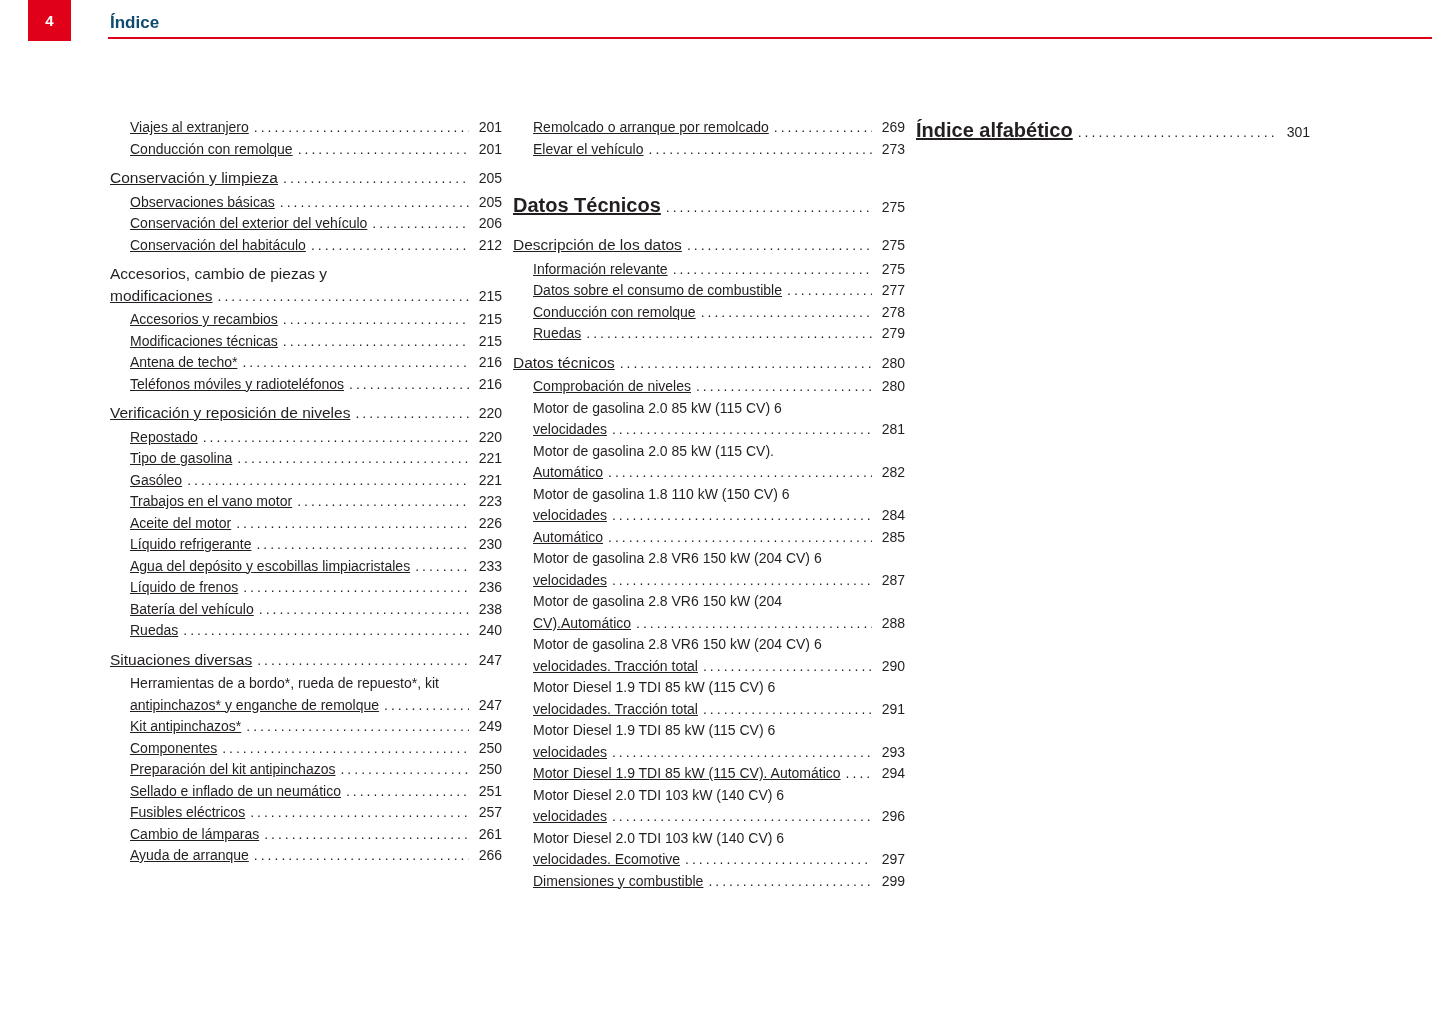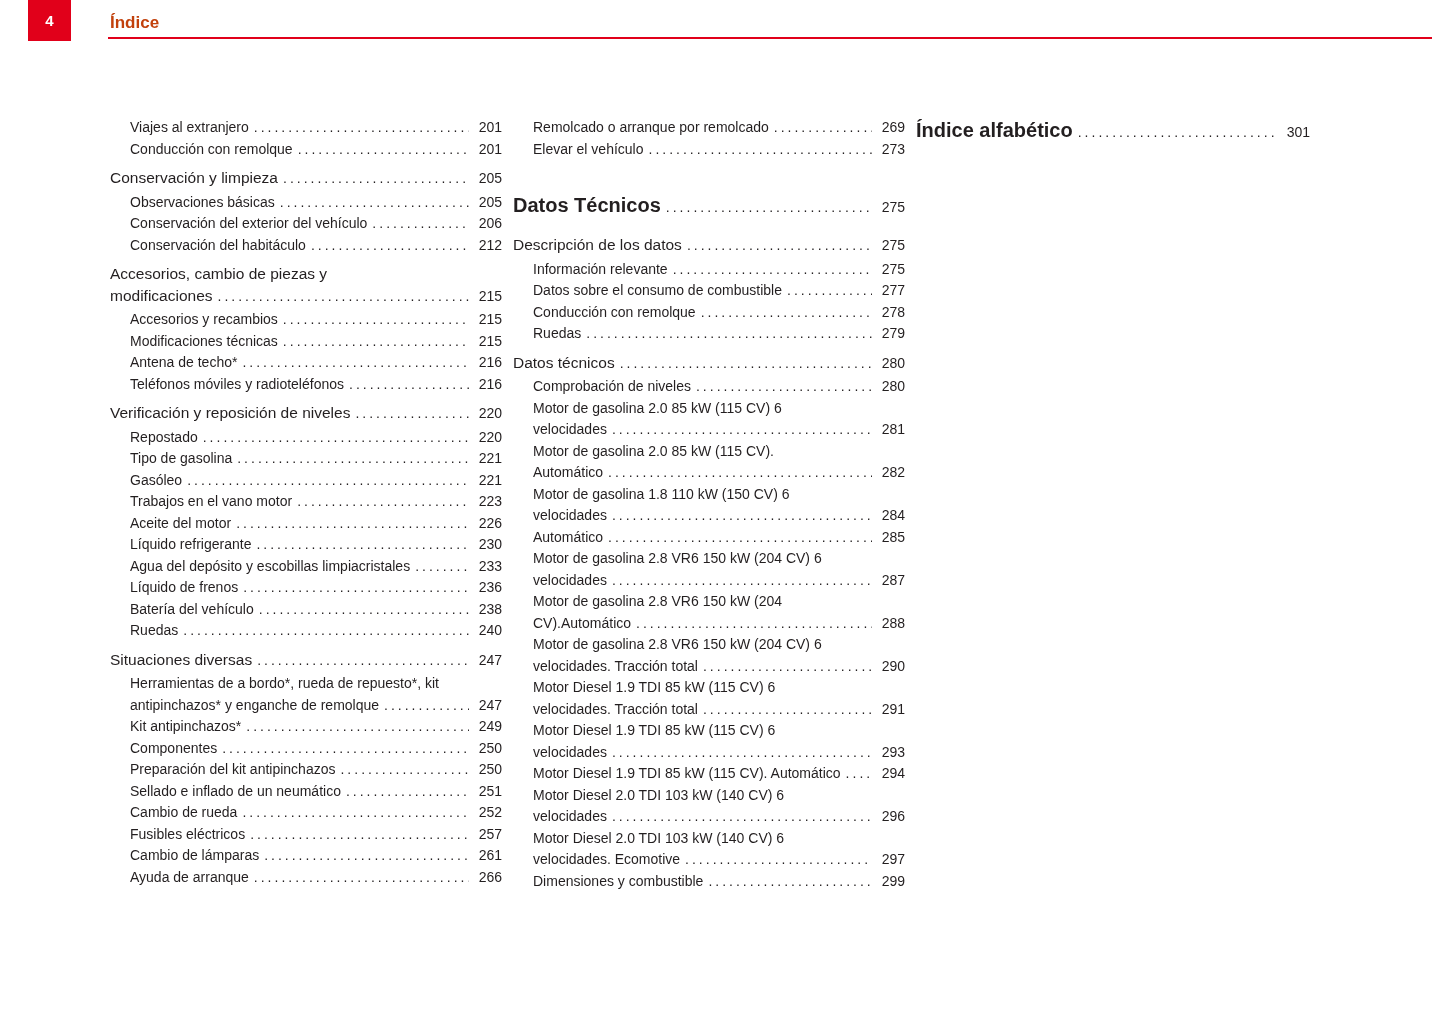--- a/index.html
+++ b/index.html
@@ -14,37 +14,37 @@
 
   
   .page-num-box {
     position: absolute; left: 28px; top: 0; width: 43px; height: 41px;
     background: var(--accent, #e1001a); color: #fff;
     display: flex; align-items: center; justify-content: center;
     font-size: 15px; font-weight: bold;
   }
   .header-title {
     position: absolute; left: 110px; top: 13px;
-    font-size: 17px; font-weight: bold; color: #c2410c;
+    font-size: 17px; font-weight: bold; color: #0c4a6e;
   }
   .header-rule {
     position: absolute; left: 108px; top: 37px; width: 1324px; height: 2px;
     background: var(--accent, #e1001a);
   }
 
   
   .columns { position: absolute; left: 110px; top: 117px; display: flex; }
   .col { width: 392px; flex: none; }
   .col + .col { margin-left: 11px; }
   .col:nth-child(3) { width: 394px; }
 
   
   .entry { font-size: 14px; line-height: 21.5px; }
   .entry .row { display: flex; align-items: baseline; }
-  .entry .label { flex: none; white-space: nowrap; }
+  .entry .label { flex: none; white-space: nowrap; text-decoration: underline; }
   .entry .line { white-space: nowrap; }
   .dots { flex: 1 1 auto; min-width: 0; overflow: hidden; white-space: nowrap; margin: 0 5px 0 5px; }
   .dots::before {
     content: "....................................................................................................................";
     letter-spacing: 3px; font-size: 14px; font-weight: normal; color: #231f20;
   }
   .pagenum { flex: none; min-width: 28px; text-align: right; font-size: 14px; font-weight: normal; }
 
   .lv-item { padding-left: 20px; }
   .lv-section { font-size: 15.5px; margin-top: 7px; margin-bottom: 2px; }
@@ -255,27 +255,20 @@
         </div>
         <div class="entry lv-item">
           <div class="row">
             <span class="label">Sellado e inflado de un neumático</span>
             <span class="dots"></span>
             <span class="pagenum">251</span>
           </div>
         </div>
         <div class="entry lv-item">
           <div class="row">
-            <span class="label">Cambio de rueda</span>
-            <span class="dots"></span>
-            <span class="pagenum">252</span>
-          </div>
-        </div>
-        <div class="entry lv-item">
-          <div class="row">
             <span class="label">Fusibles eléctricos</span>
             <span class="dots"></span>
             <span class="pagenum">257</span>
           </div>
         </div>
         <div class="entry lv-item">
           <div class="row">
             <span class="label">Cambio de lámparas</span>
             <span class="dots"></span>
             <span class="pagenum">261</span>

